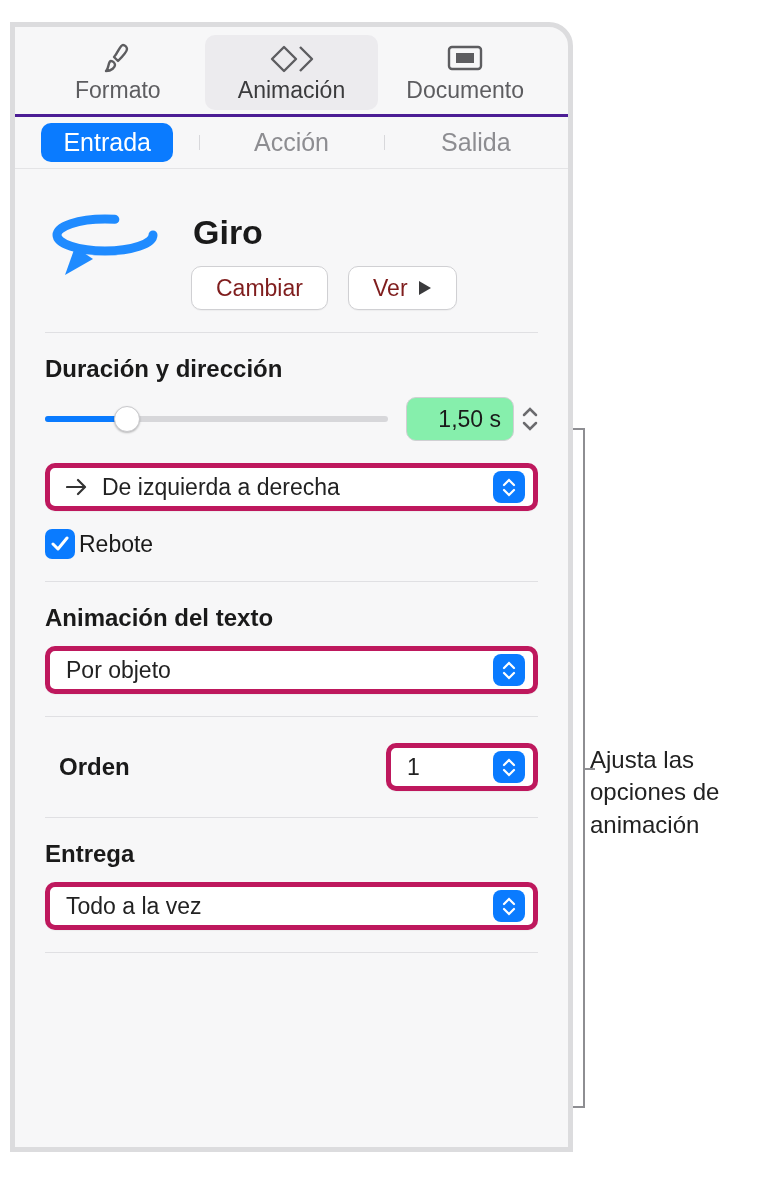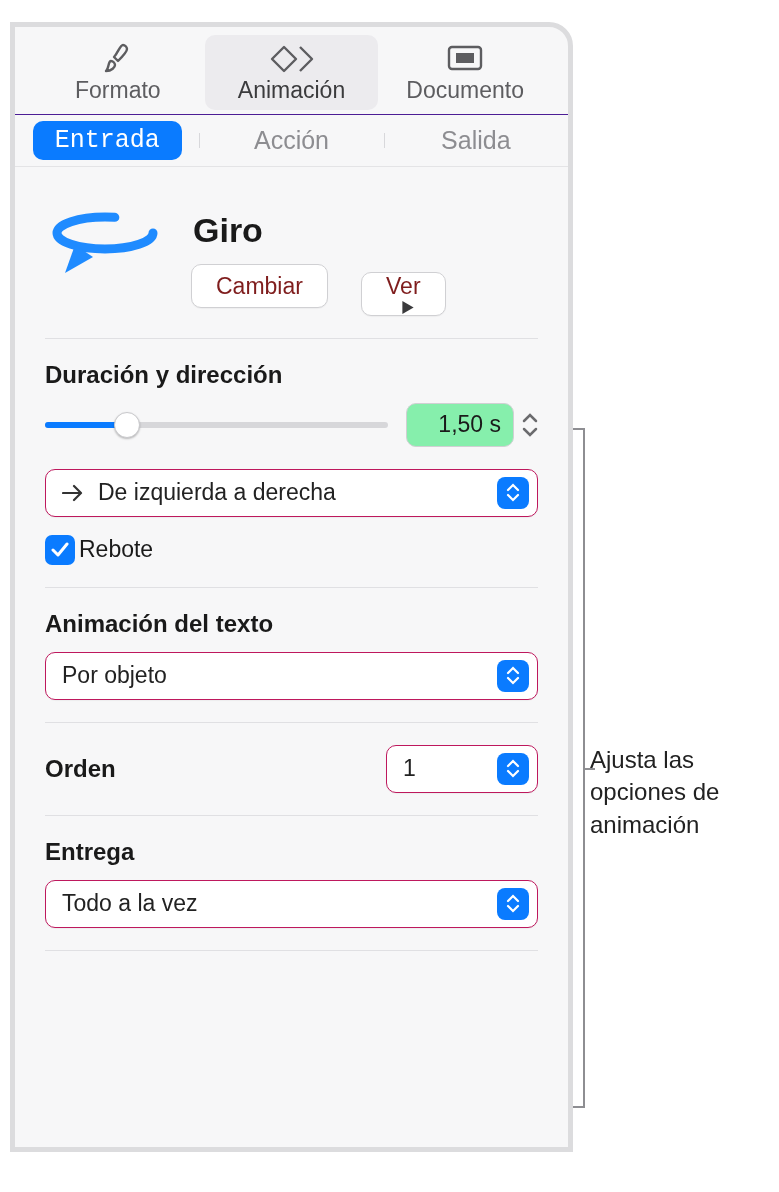--- a/index.html
+++ b/index.html
@@ -22,21 +22,21 @@
     background: #f7f7f8;
     border: 5px solid #dcdcde;
     border-radius: 0 24px 0 0;
     overflow: hidden;
   }
   .toptabs {
     display: flex;
     justify-content: space-around;
     align-items: flex-end;
     padding: 8px 16px 4px;
-    border-bottom: 1px solid #4c1d95;
+    border-bottom: 3px solid #4c1d95;
   }
   .toptab {
     flex: 1;
     text-align: center;
     font-size: 23px;
     color: #5d5d60;
     padding: 6px 4px 6px;
     border-radius: 10px;
     cursor: default;
   }
@@ -60,34 +60,33 @@
     position:absolute;left:0;top:7px;bottom:7px;width:1px;background:#d8d8db;
   }
   .pill {
     display:inline-block;
     background:#0a7bff;
     color:#fff;
     padding: 5px 22px;
     border-radius: 10px;
     font-size: 25px;
     font-weight: 500;
-    font-family: Liberation Mono, monospace;
   }
   .body { padding: 28px 30px 0 30px; }
   .effect-row{ display:flex; gap:26px; align-items:flex-start; margin-bottom: 18px;}
   .swirl { width:120px; height:90px; flex:none; }
   .effect-title{ font-size:34px; font-weight:700; margin:16px 0 14px 2px; }
   .btn {
     display:inline-flex; align-items:center; justify-content:center;
     height:44px; padding:0 24px;
     background:#fff; border:1px solid #d0d0d3; border-radius:10px;
     font-size:23px; color:#7f1d1d;
     box-shadow: 0 1px 1px rgba(0,0,0,.04);
   }
-  .btn + .btn{ margin-left:27px;flex-direction:column;}
+  .btn + .btn{ margin-left:14px;}
   .play-tri{ margin-left:10px; }
   .divider{ border:none; border-top:1px solid #e0e0e3; margin: 22px 0 22px; }
   .section-title{ font-size:24px; font-weight:600; margin: 0 0 14px; }
   .dur-row{ display:flex; align-items:center; gap:18px; margin-bottom:22px;}
   .slider{
     flex:1; height:28px; position:relative;
   }
   .track{position:absolute; left:0; right:0; top:50%; height:6px; margin-top:-3px;
     background:#d7d7da; border-radius:3px;}
   .track-fill{position:absolute; left:0; top:50%; height:6px; margin-top:-3px;
@@ -99,21 +98,21 @@
     display:flex; align-items:center; gap:8px;
   }
   .stepper-input{
     width:108px; height:44px; background:#86efac; border:1px solid #d0d0d3;
     border-radius:10px; text-align:right; padding:0 12px; font-size:23px;
     display:flex; align-items:center; justify-content:flex-end;
   }
   .step-arrows{ display:flex; flex-direction:column; gap:2px;}
   .step-arrows svg{ display:block;}
   .popup{
-    width:100%; height:48px; background:#fff; border:1px solid #be185d;
+    width:100%; height:48px; background:#fff; border:5px solid #be185d;
     border-radius:10px; display:flex; align-items:center; padding:0 8px 0 16px;
     font-size:23px; color:#222; box-shadow: 0 1px 1px rgba(0,0,0,.04);
   }
   .popup.small{ width:152px; }
   .popup .lead-arrow{ margin-right:14px;}
   .popup .txt{ flex:1; text-align:left;}
   .chevbox{
     width:32px; height:32px; border-radius:8px; background:#0a7bff;
     display:flex; flex-direction:column; align-items:center; justify-content:center;
     gap:1px;
@@ -257,21 +256,21 @@
           </svg>
         <svg width="14" height="9" viewBox="0 0 14 9">
             <path d="M2 2 L7 7 L12 2" fill="none" stroke="#fff" stroke-width="2.2" stroke-linecap="round"></path>
           </svg>
       </span>
     </div>
 
     <hr class="divider">
 
     <div class="order-row">
-      <div class="section-title" style="margin:0">Orden</div>
+      <div class="section-title" style="margin:14px">Orden</div>
       <div class="popup small">
         <span class="txt">1</span>
         <span class="chevbox">
           <svg width="14" height="9" viewBox="0 0 14 9">
               <path d="M2 7 L7 2 L12 7" fill="none" stroke="#fff" stroke-width="2.2" stroke-linecap="round"></path>
             </svg>
           <svg width="14" height="9" viewBox="0 0 14 9">
               <path d="M2 2 L7 7 L12 2" fill="none" stroke="#fff" stroke-width="2.2" stroke-linecap="round"></path>
             </svg>
         </span>

